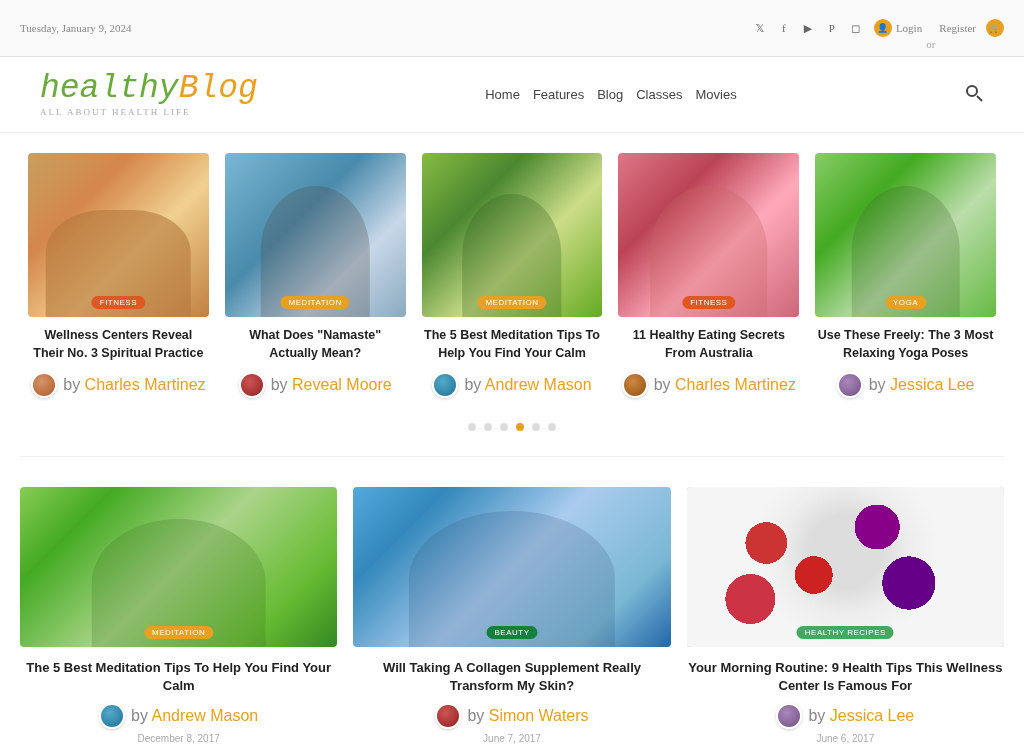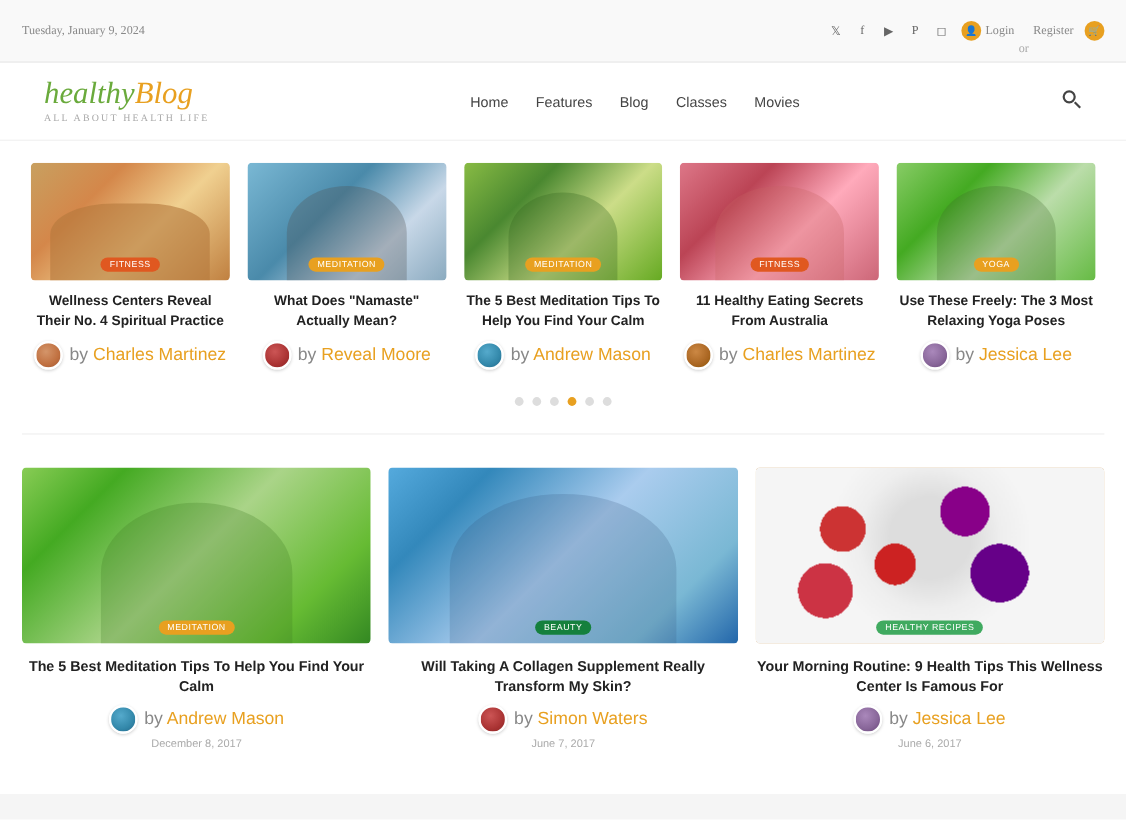--- a/index.html
+++ b/index.html
@@ -75,42 +75,42 @@
       justify-content: space-between;
       align-items: center;
       border-bottom: 1px solid #eee;
     }
     .logo {
       display: flex;
       flex-direction: column;
       align-items: flex-start;
     }
     .logo-text {
-      font-size: 28px;
-      font-family: Liberation Serif, serif;
+      font-size: 33px;
+      font-family: Liberation Mono, monospace;
       line-height: 1;
     }
     .logo-healthy {
       color: #6aaa3c;
       font-style: italic;
     }
     .logo-blog {
       color: #e8a020;
       font-style: italic;
     }
     .logo-tagline {
       font-size: 9px;
       letter-spacing: 2px;
       color: #aaa;
       text-transform: uppercase;
       margin-top: 2px;
     }
     .main-nav {
       display: flex;
-      gap: 25px;
+      gap: 13px;
       align-items: center;
     }
     .nav-item {
       font-size: 13px;
       color: #444;
       cursor: pointer;
       font-family: Arial, sans-serif;
       text-decoration: none;
     }
     .search-icon-btn {
@@ -138,21 +138,21 @@
       padding: 20px 20px 10px 20px;
     }
     .featured-card {
       flex: 1;
       padding: 0 8px;
       text-align: center;
     }
     .featured-img-wrap {
       position: relative;
       width: 100%;
-      height: 107px;
+      height: 164px;
       overflow: hidden;
       border-radius: 4px;
       margin-bottom: 10px;
     }
     .featured-img {
       width: 100%;
       height: 100%;
       object-fit: cover;
     }
     
@@ -371,21 +371,21 @@
     <div class="featured-cards">
 
       <div class="featured-card">
         <div class="featured-img-wrap">
           <div class="featured-img img-massage" style="width:100%;height:100%;position:relative;">
 
             <div style="position:absolute;bottom:0;left:50%;transform:translateX(-50%);width:80%;height:65%;background:rgba(180,120,60,0.6);border-radius:40% 40% 0 0;"></div>
           </div>
           <span class="category-badge fitness">FITNESS</span>
         </div>
-        <div class="featured-title">Wellness Centers Reveal Their No. 4 Spiritual Practice</div>
+        <div class="featured-title">Wellness Centers Reveal Their No. 3 Spiritual Practice</div>
         <div class="author-row">
           <div class="author-avatar avatar-1"></div>
           <span class="author-name">by <span>Charles Martinez</span></span>
         </div>
       </div>
 
       <div class="featured-card">
         <div class="featured-img-wrap">
           <div class="featured-img img-namaste" style="width:100%;height:100%;position:relative;">
             <div style="position:absolute;bottom:0;left:50%;transform:translateX(-50%);width:60%;height:80%;background:rgba(80,80,80,0.3);border-radius:50% 50% 0 0;"></div>

